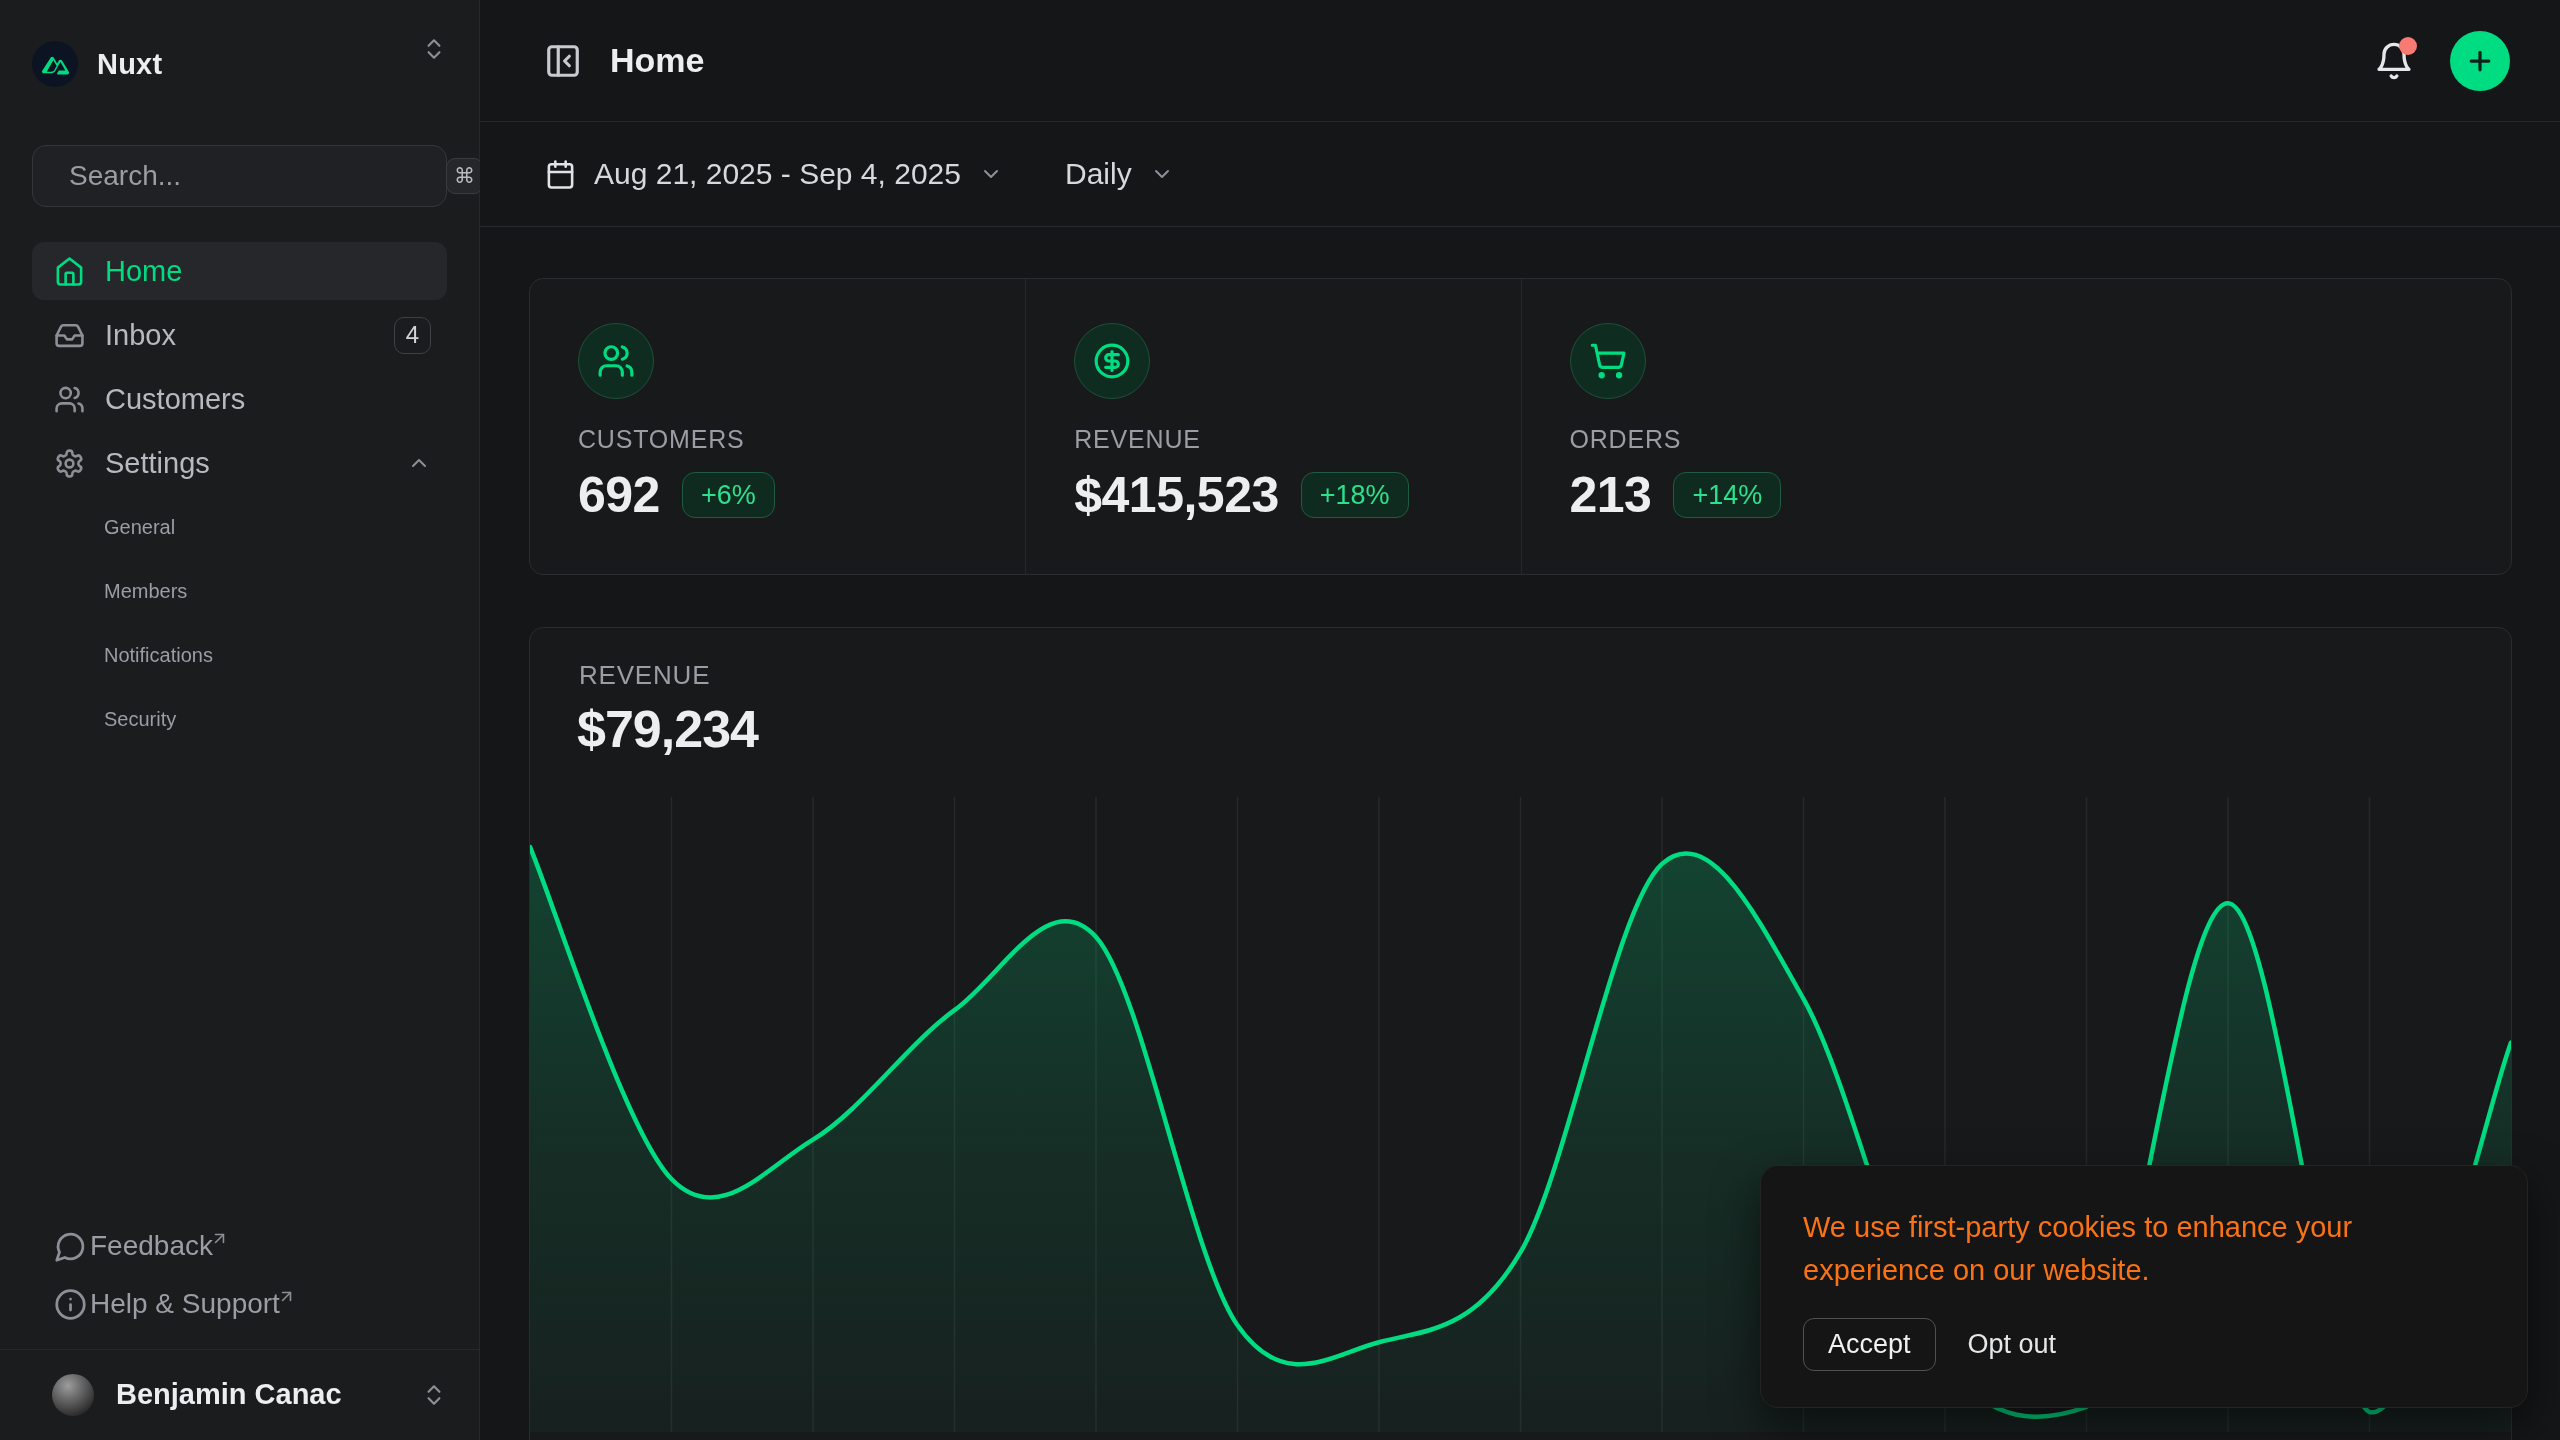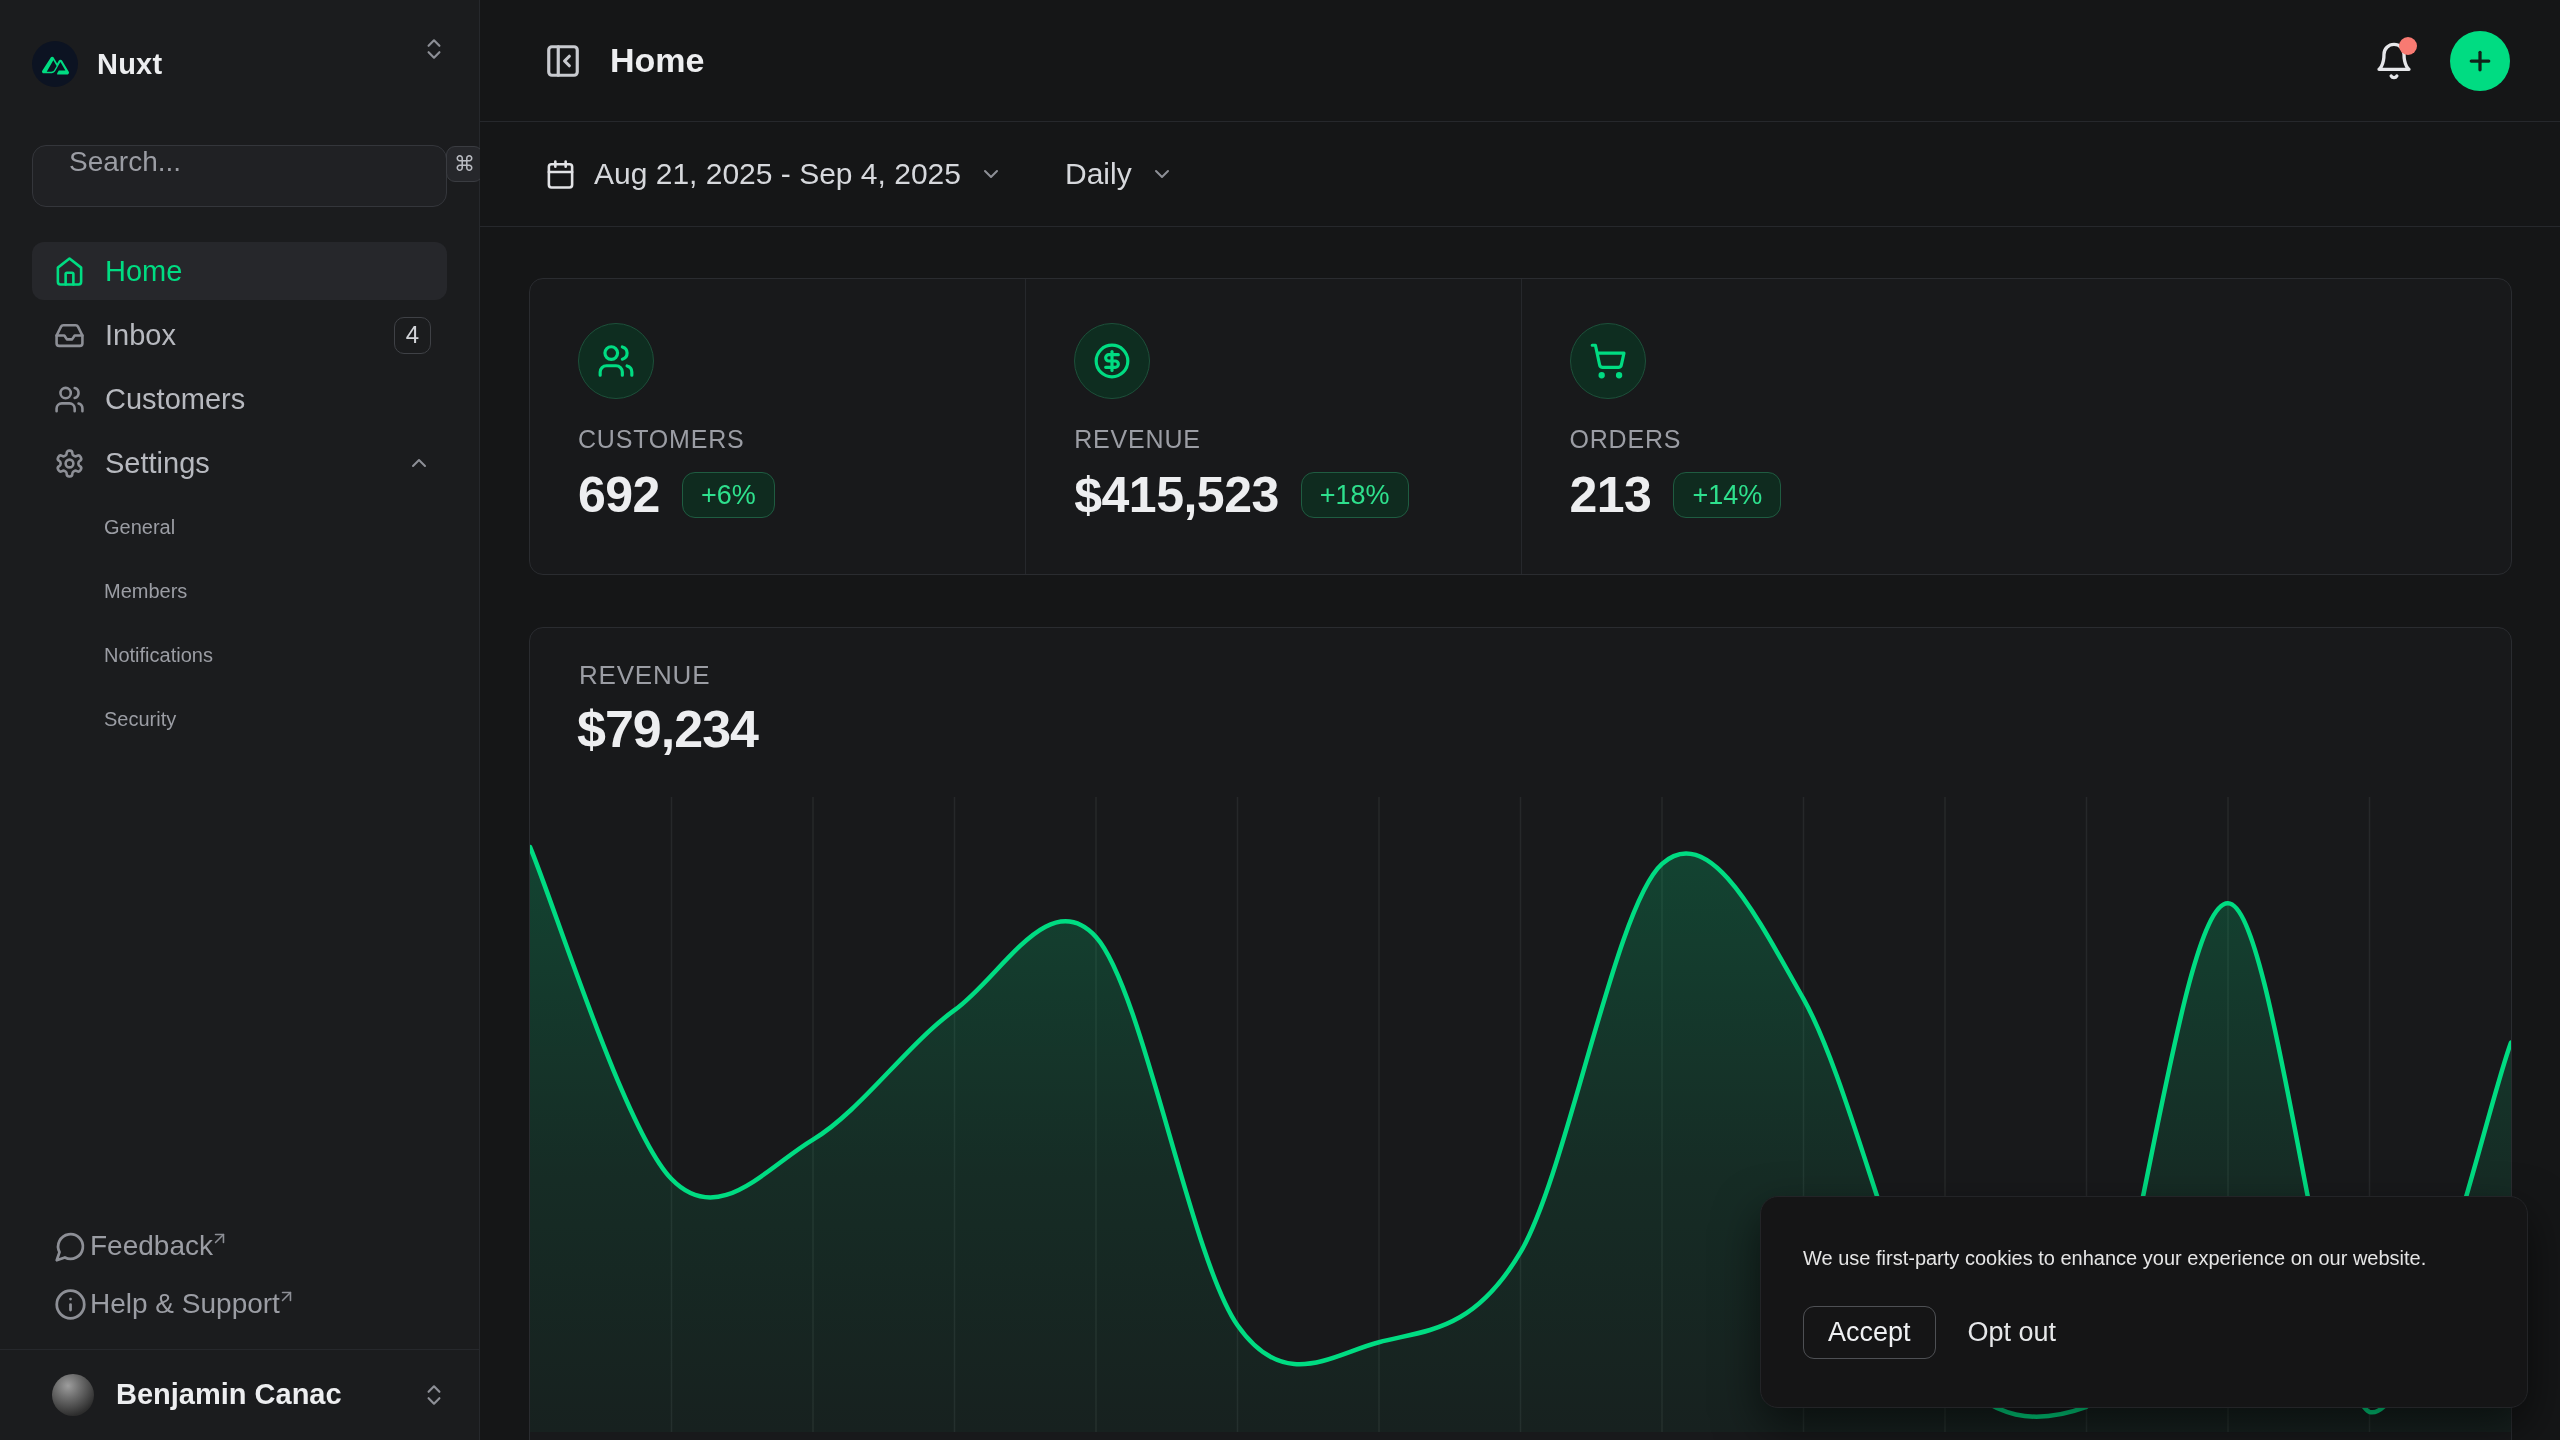--- a/index.html
+++ b/index.html
@@ -16,21 +16,21 @@
 
   
   .sidebar{position:absolute;left:0;top:0;width:480px;height:1440px;background:var(--sidebar-bg);
     border-right:1px solid var(--border);padding:0 32px}
   .brand-row{margin-top:36px;height:56px;display:flex;justify-content:space-between}
   .brand-left{display:flex;align-items:center;gap:19px}
   .logo-circle{width:46px;height:46px;border-radius:50%;background:#0c1322;display:flex;align-items:center;justify-content:center}
   .brand-name{font-size:29px;font-weight:600;letter-spacing:.2px}
   .muted-ic{color:var(--icon-gray)}
   .search-box{margin-top:53px;height:62px;border:1px solid #34363b;background:#202124;border-radius:14px;
-    display:flex;align-items:flex-start;padding:0 14px 0 20px;gap:16px;cursor:text}
+    display:flex;align-items:center;padding:0 14px 0 20px;gap:16px;cursor:text}
   .search-box input{flex:1;background:transparent;border:none;outline:none;color:var(--text-muted);
     font-size:28px;font-family:inherit}
   .search-box input::placeholder{color:var(--text-muted)}
   .kbd{min-width:37px;height:36px;border:1px solid #3a3c41;background:#26272b;border-radius:9px;
     display:flex;align-items:center;justify-content:center;font-size:21px;color:#b9bbc1;padding:0 6px}
   .nav{margin-top:35px;display:flex;flex-direction:column;gap:6px}
   .nav-item{height:58px;border-radius:12px;display:flex;align-items:center;padding:0 16px 0 22px;gap:20px;
     color:var(--text-2);cursor:pointer}
   .nav-item .lbl{font-size:29px}
   .nav-item.active{background:var(--active-bg);color:var(--green)}
@@ -86,21 +86,21 @@
     background:var(--card-bg);overflow:hidden}
   .rev-label{margin:32px 0 0 49px;font-size:26px;letter-spacing:.8px;color:var(--text-muted);font-weight:500}
   .rev-value{margin:8px 0 0 47px;font-size:52px;font-weight:700;letter-spacing:-1px}
   .chart-wrap{position:relative;margin-top:38px;height:635px;cursor:crosshair}
   .chart-wrap svg{width:100%;height:635px}
 
   
   .cookie-banner{position:absolute;right:32px;bottom:32px;width:768px;min-height:212px;z-index:20;
     background:#151516;border:1px solid #232427;border-radius:18px;padding:40px 42px 36px 42px;
     box-shadow:0 18px 45px rgba(0,0,0,.55)}
-  .cookie-text{font-size:20px;line-height:43px;color:#e5e5e5}
+  .cookie-text{font-size:29px;line-height:43px;color:#f97316}
   .cookie-actions{margin-top:26px;display:flex;align-items:center;gap:32px}
   .accept-btn{background:transparent;border:1.5px solid #4e5054;border-radius:11px;color:#f0f1f3;
     font-size:27px;font-weight:500;padding:10px 24px;font-family:inherit;cursor:pointer}
   .optout-btn{background:none;border:none;color:#e6e7e9;font-size:27px;font-weight:500;font-family:inherit;cursor:pointer}
 </style>
 </head>
 <body>
 
 <aside class="sidebar">
   <div class="brand-row">

